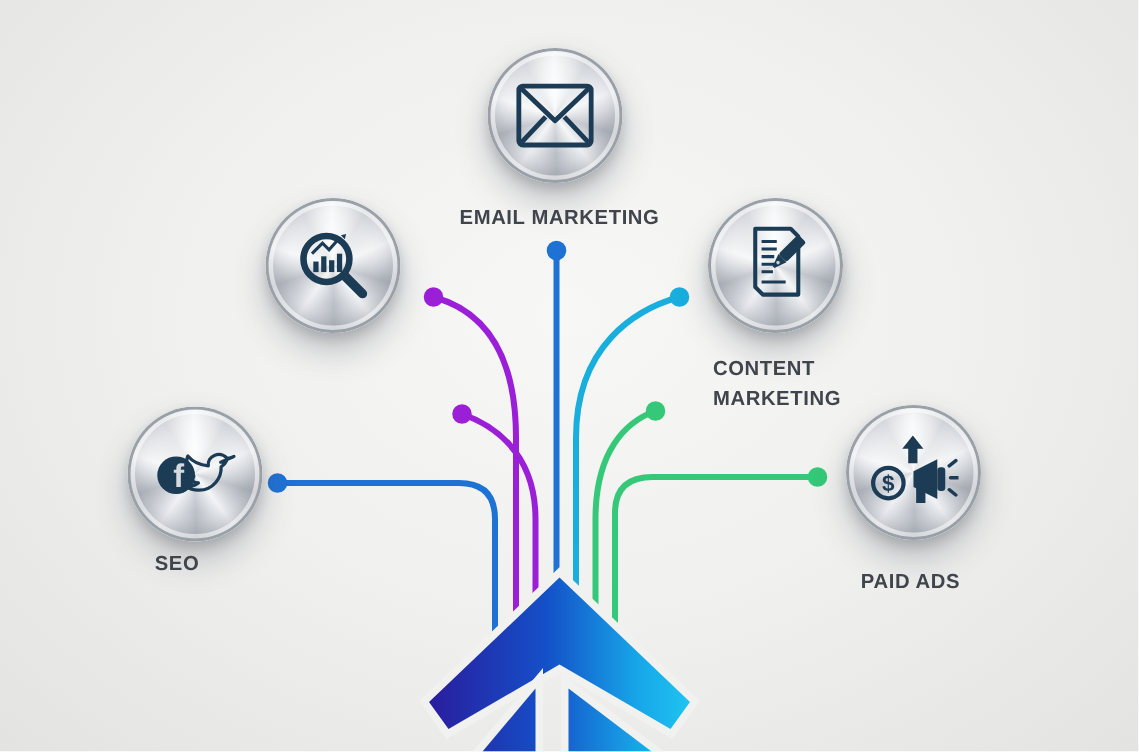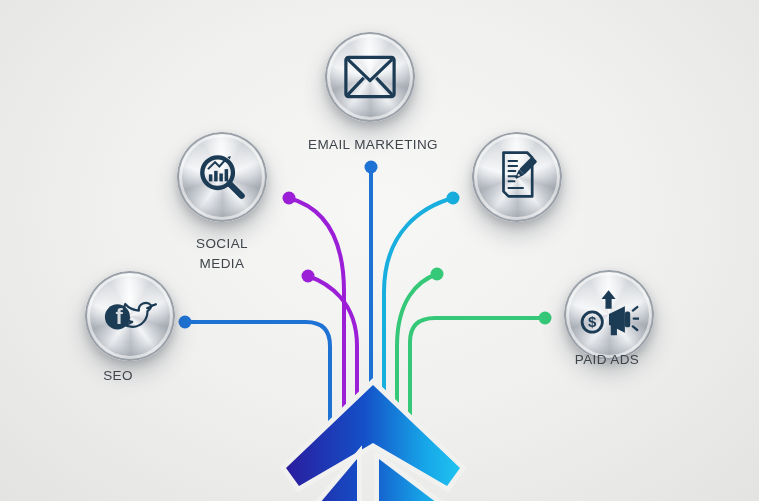--- a/index.html
+++ b/index.html
@@ -19,22 +19,22 @@
     box-shadow:
       inset 0 0 0 2px #9aa0a8,
       inset 0 0 0 5px rgba(255,255,255,.55),
       inset 0 -6px 14px rgba(80,86,96,.35),
       0 12px 22px rgba(70,76,86,.30),
       0 4px 8px rgba(70,76,86,.22);
     display:flex;align-items:center;justify-content:center;
   }
   .badge svg{display:block;}
   .label{
-    position:absolute;color:#40454c;font-size:13.5px;font-weight:400;
-    letter-spacing:.4px;text-align:center;white-space:pre-line;line-height:20px;
+    position:absolute;color:#40454c;font-size:13.5px;font-weight:700;
+    letter-spacing:.4px;text-align:left;white-space:pre-line;line-height:20px;
     transform:translateX(-50%);
   }
   .icon-stroke{stroke:#1c3b55;fill:none;}
   .icon-fill{fill:#1c3b55;}
 </style>
 </head>
 <body>
 
 <div id="stage">
 
@@ -89,22 +89,20 @@
       <circle class="icon-stroke" cx="27" cy="27" r="17.5" stroke-width="5"></circle>
       <path class="icon-fill" d="M38 42 l5 -5 l14 14 a3.5 3.5 0 0 1 -5 5 z"></path>
       <rect class="icon-fill" x="17" y="29" width="4" height="8"></rect>
       <rect class="icon-fill" x="23" y="25" width="4" height="12"></rect>
       <rect class="icon-fill" x="29" y="28" width="4" height="9"></rect>
       <rect class="icon-fill" x="35" y="23" width="4" height="14"></rect>
       <path class="icon-stroke" stroke-width="2.4" d="M16 23 L24 15 L29 20 L37 11"></path>
       <path class="icon-fill" d="M38 9 l4 -1 l-1 4 z"></path>
     </svg>
   </div>
-  <div class="label" style="left:222px;top:234px;">SOCIAL
-MEDIA</div>
 
   <div class="badge" style="left:325px;top:32px;">
     <svg width="58" height="50" viewBox="0 0 64 56">
       <rect class="icon-stroke" x="5" y="6" width="54" height="44" rx="3" stroke-width="3.6"></rect>
       <path class="icon-stroke" stroke-width="3.6" stroke-linejoin="round" d="M7 8 L32 32 L57 8"></path>
       <path class="icon-stroke" stroke-width="3.6" d="M7 48 L25 29 M57 48 L39 29"></path>
     </svg>
   </div>
   <div class="label" style="left:373px;top:135px;">EMAIL MARKETING</div>
 
@@ -114,29 +112,31 @@
       <g class="icon-stroke" stroke-width="2.4">
         <path d="M21 14 H33 M21 20 H33 M21 26 H31 M21 32 H33 M21 38 H30 M21 46 H40"></path>
       </g>
       <g transform="rotate(45 40 24)">
         <rect class="icon-fill" x="36" y="6" width="9" height="22" rx="2"></rect>
         <path class="icon-fill" d="M36 28 h9 l-3.5 10 h-2 z"></path>
         <circle cx="40.5" cy="33" r="1.4" fill="#c9ced4"></circle>
       </g>
     </svg>
   </div>
+  <div class="label" style="left:518px;top:236px;">CONTENT
+MARKETING</div>
 
   <div class="badge" style="left:564px;top:270px;">
     <svg width="60" height="56" viewBox="0 0 68 62">
       <circle class="icon-stroke" cx="15" cy="39" r="11.5" stroke-width="3.2"></circle>
       <text x="15" y="45" font-family="Liberation Sans, sans-serif" font-size="17" font-weight="bold" fill="#1c3b55" text-anchor="middle">$</text>
       <path class="icon-fill" d="M30 24 L30 13 L25.5 13 L33.5 3 L41.5 13 L37 13 L37 24 Z"></path>
       <path class="icon-fill" d="M34 30 L52 21 L52 51 L34 42 Z"></path>
       <rect class="icon-fill" x="52" y="27" width="6" height="18" rx="2.5"></rect>
       <path class="icon-fill" d="M36 42 v12 h7 v-9 z"></path>
       <g class="icon-stroke" stroke-width="2.6" stroke-linecap="round">
         <path d="M61 26 L66 22 M62 35 L68 35 M61 44 L66 48"></path>
       </g>
     </svg>
   </div>
-  <div class="label" style="left:607px;top:350px;">PAID ADS</div>
+  <div class="label" style="left:607px;top:378px;">PAID ADS</div>
 
 </div>
 
 </body></html>

